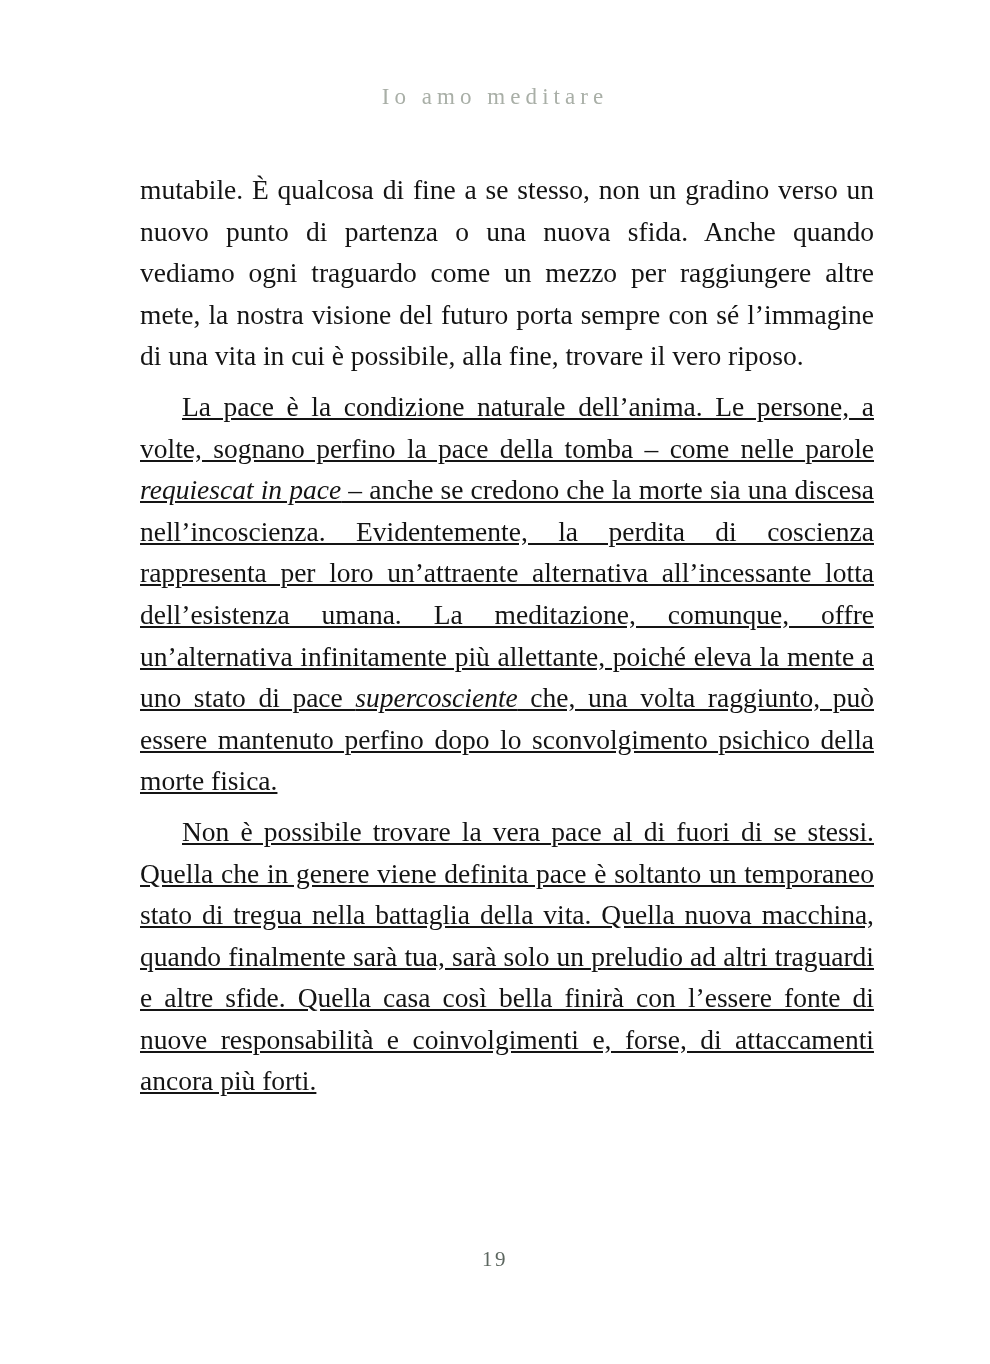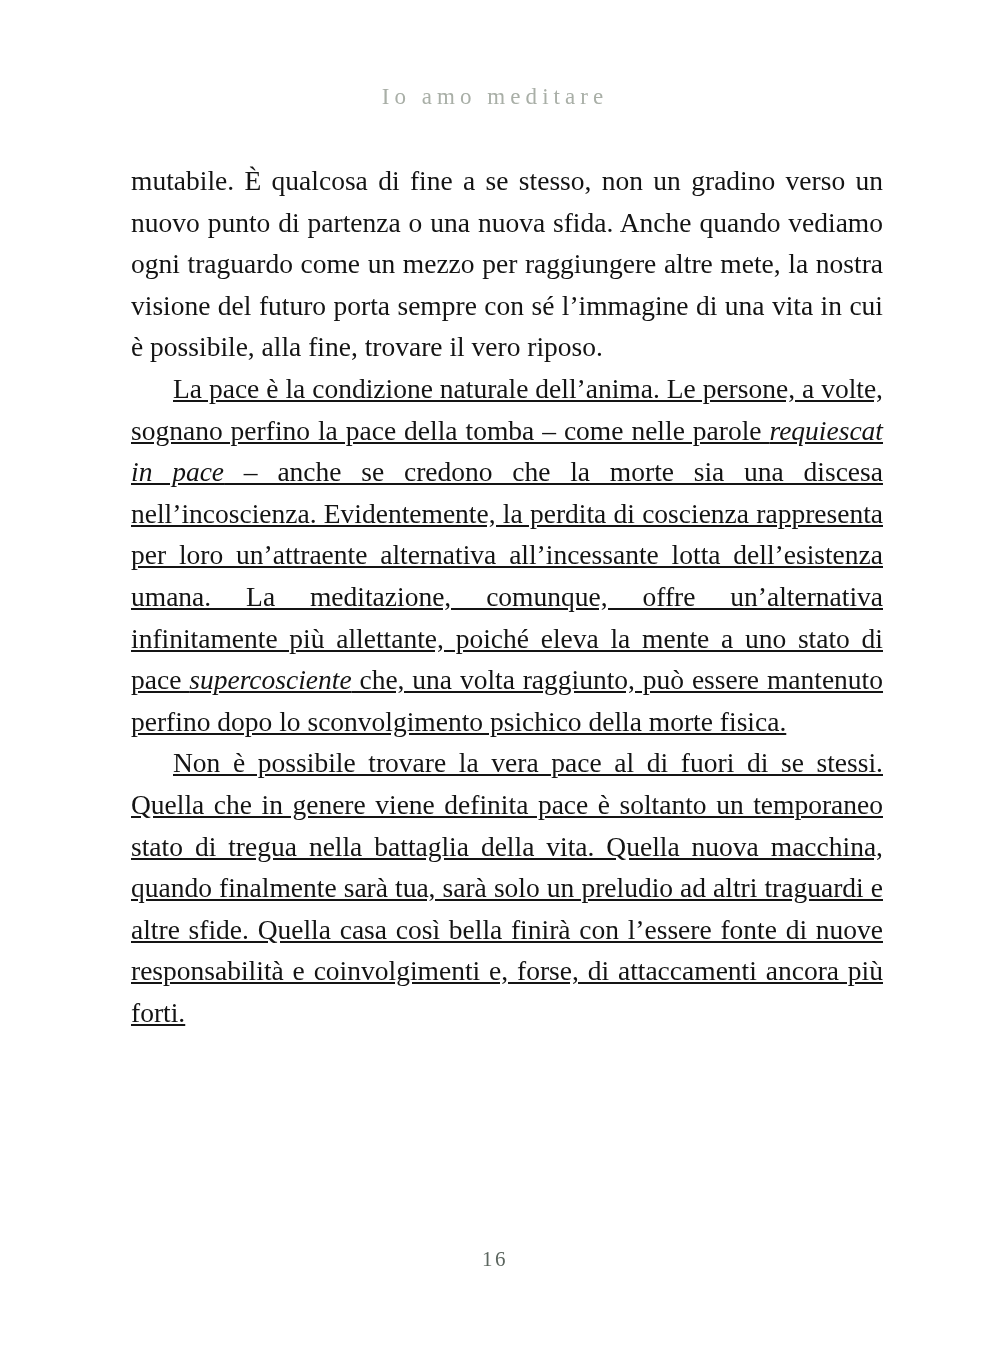--- a/index.html
+++ b/index.html
@@ -32,21 +32,21 @@
     left: 131px;
     width: 752px;
     text-align: justify;
     font-size: 27.5px;
     line-height: 41.6px;
     color: #141414;
     hyphens: auto;
     -webkit-hyphens: auto;
   }
   .para {
-    margin: 0;
+    margin: 9px;
     padding: 0;
   }
   .para.indent {
     text-indent: 42px;
     text-decoration: underline;
   }
   .para em {
     font-style: italic;
   }
   .page-number {
@@ -66,15 +66,15 @@
 <div class="page">
 
   <div class="running-header">Io amo meditare</div>
 
   <div class="text-block">
       <p class="para"><span>mutabile. È qualcosa di fine a se stesso, non un gradino verso un nuovo punto di partenza o una nuova sfida. Anche quando vediamo ogni traguardo come un mezzo per raggiungere altre mete, la nostra visione del futuro porta sempre con sé l’immagine di una vita in cui è possibile, alla fine, trovare il vero riposo.</span></p>
       <p class="para indent"><span>La pace è la condizione naturale dell’anima. Le persone, a volte, sognano perfino la pace della tomba – come nelle parole </span><em>requiescat in pace</em><span> – anche se credono che la morte sia una discesa nell’incoscienza. Evidentemente, la perdita di coscienza rappresenta per loro un’attraente alternativa all’incessante lotta dell’esistenza umana. La meditazione, comunque, offre un’alternativa infinitamente più allettante, poiché eleva la mente a uno stato di pace </span><em>supercosciente</em><span> che, una volta raggiunto, può essere mantenuto perfino dopo lo sconvolgimento psichico della morte fisica.</span></p>
       <p class="para indent"><span>Non è possibile trovare la vera pace al di fuori di se stessi. Quella che in genere viene definita pace è soltanto un temporaneo stato di tregua nella battaglia della vita. Quella nuova macchina, quando finalmente sarà tua, sarà solo un preludio ad altri traguardi e altre sfide. Quella casa così bella finirà con l’essere fonte di nuove responsabilità e coinvolgimenti e, forse, di attaccamenti ancora più forti.</span></p>
     </div>
 
-  <div class="page-number">16</div>
+  <div class="page-number">19</div>
 
 </div>
 
 </body></html>

